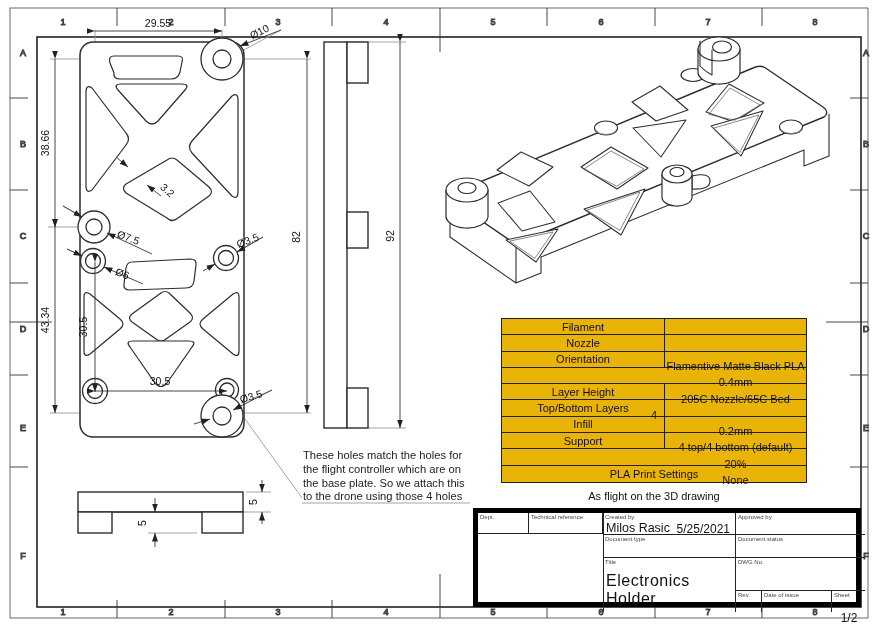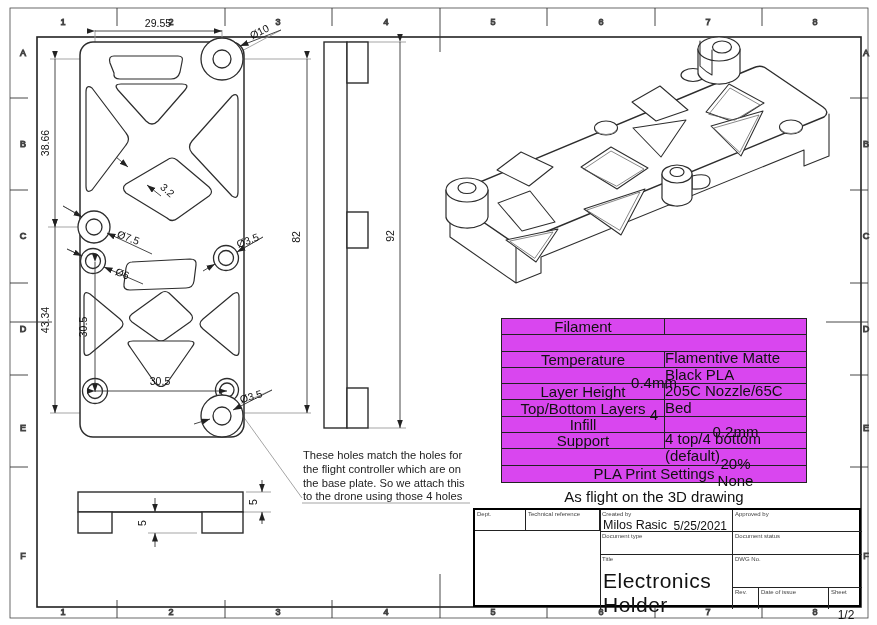--- a/index.html
+++ b/index.html
@@ -8,38 +8,38 @@
     font-family:"Liberation Sans","DejaVu Sans",sans-serif;overflow:hidden;
   }
   #sheet-svg{position:absolute;left:0;top:0;}
   svg text{fill:#1a1a1a;}
   .zone{font-size:9px;fill:#333;}
   .dimtxt{font-size:10.5px;fill:#111;}
   .notetxt{font-size:11.2px;fill:#222;}
 
   
   .pst{position:absolute;left:501px;top:318px;width:306px;border:1px solid #222;
-       font-size:15px;color:#111;background:#d946ef;box-sizing:border-box;}
+       font-size:11px;color:#111;background:#eab308;box-sizing:border-box;}
   .pst-row{display:flex;height:16.3px;border-bottom:1px solid #222;box-sizing:border-box;}
   .pst-row:last-child{border-bottom:none;}
   .pst-label{width:163px;border-right:1px solid #222;box-sizing:border-box;
        display:flex;align-items:center;justify-content:center;}
   .pst-value{flex:1;display:flex;align-items:center;justify-content:center;margin-top:47px;}
   .pst-footer{flex:1;display:flex;align-items:center;justify-content:center;}
 
   
   .tb{position:absolute;left:473px;top:508px;width:388px;height:99px;
-      border:2px solid #000000;box-sizing:border-box;background:#fff;color:#222;}
+      border:5px solid #000000;box-sizing:border-box;background:#fff;color:#222;}
   .tb .cell{position:absolute;box-sizing:border-box;}
   .tb .lbl{font-size:6px;color:#444;padding:1px 0 0 2px;line-height:7px;}
   .tb .bR{border-right:1px solid #222;}
   .tb .bB{border-bottom:1px solid #222;}
   .tb .val-name{font-size:12.5px;color:#111;padding-left:3px;}
   .tb .val-date{position:absolute;right:5px;top:9px;font-size:12px;color:#111;margin-left:32px;}
-  .tb .val-title{font-size:21px;color:#111;padding:6px 0 0 3px;letter-spacing:.5px;}
+  .tb .val-title{font-size:16px;color:#111;padding:6px 0 0 3px;letter-spacing:.5px;}
   .tb .val-sheet{font-size:12px;color:#111;text-align:center;margin-top:12px;}
 </style>
 </head>
 <body>
 
 <div id="sheet">
 <svg id="sheet-svg" width="877" height="625" viewBox="0 0 877 625">
   <defs>
     <marker id="arr" markerWidth="9" markerHeight="7" refX="8.5" refY="3" orient="auto" markerUnits="userSpaceOnUse">
       <path d="M0,0 L8.5,3 L0,6 Z" fill="#222"></path>
@@ -271,24 +271,25 @@
     <text x="303" y="500" class="notetxt">to the drone using those 4 holes</text>
   </g>
 </svg>
 
 <div class="pst">
   <div class="pst-row">
     <div class="pst-label">Filament</div>
     <div class="pst-value">Flamentive Matte Black PLA</div>
   </div>
   <div class="pst-row">
+    <div class="pst-label">Nozzle</div>
     <div class="pst-value">0.4mm</div>
   </div>
   <div class="pst-row">
-    <div class="pst-label">Temperature</div>
+    <div class="pst-label">Orientation</div>
     <div class="pst-value">205C Nozzle/65C Bed</div>
   </div>
   <div class="pst-row">
     <div class="pst-value">4</div>
   </div>
   <div class="pst-row">
     <div class="pst-label">Layer Height</div>
     <div class="pst-value">0.2mm</div>
   </div>
   <div class="pst-row">

